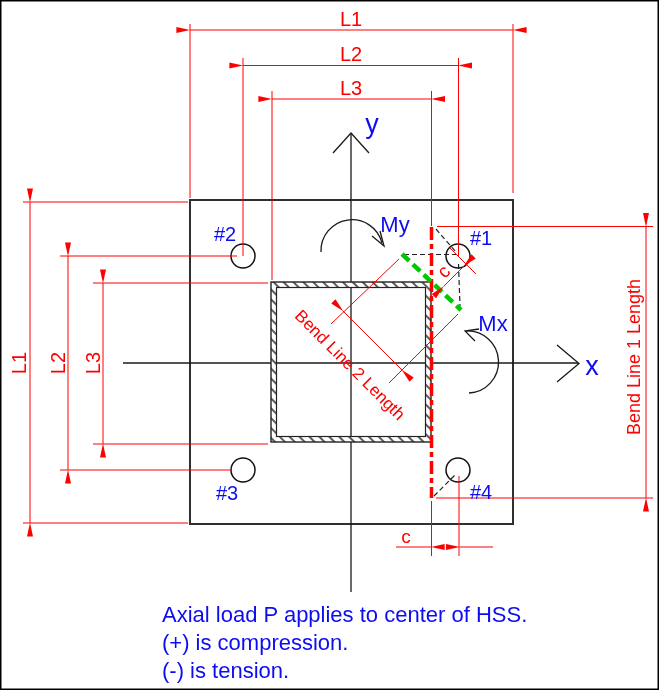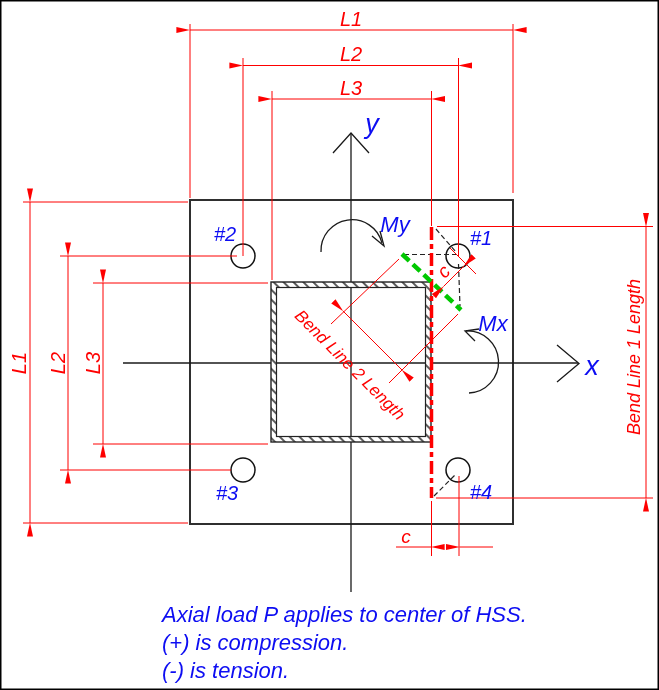--- a/index.html
+++ b/index.html
@@ -2,21 +2,20 @@
 <html><head>
 <meta charset="utf-8">
 <style>
   html,body{margin:0;padding:0;background:#fff;}
   .canvas{
     position:relative;
     width:659px;height:690px;
     background:#ffffff;
     font-family:"Liberation Sans", sans-serif;
     overflow:hidden;
-    font-style:italic;
   }
   svg text{font-family:"Liberation Sans", sans-serif;}
   .red-t{fill:#fe0000;}
   .blue-t{fill:#0d0df2;}
 </style>
 </head>
 <body>
 
 <div class="canvas">
 <svg width="659" height="690" viewBox="0 0 659 690">

